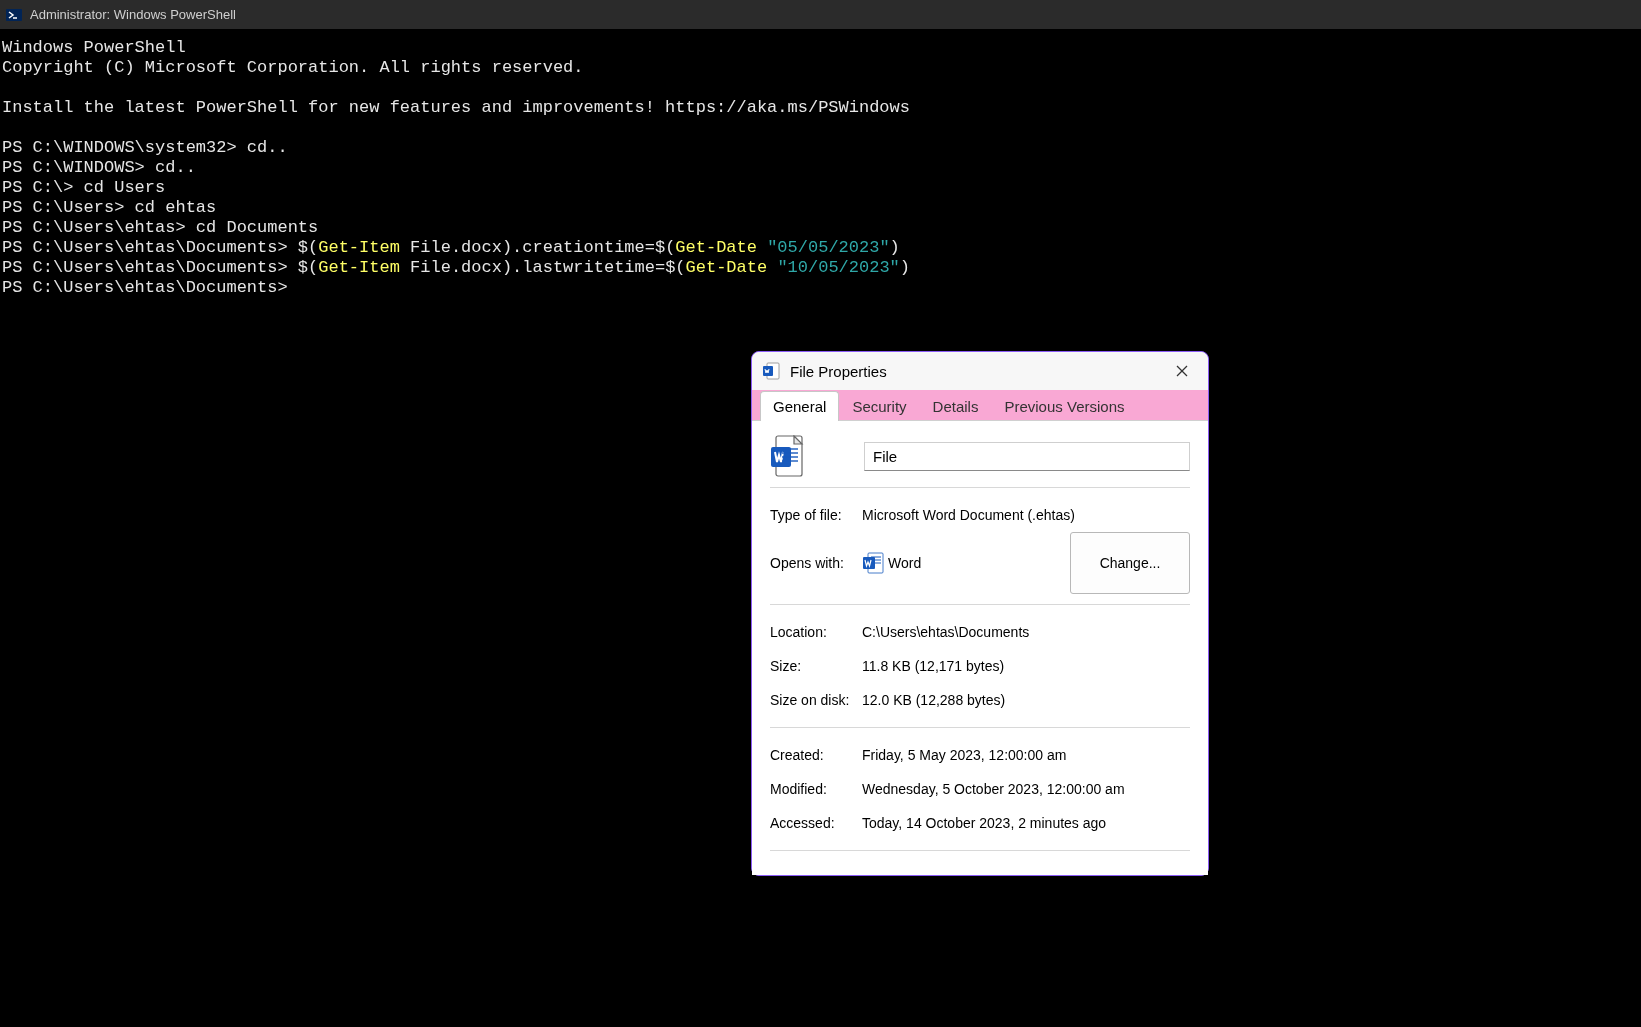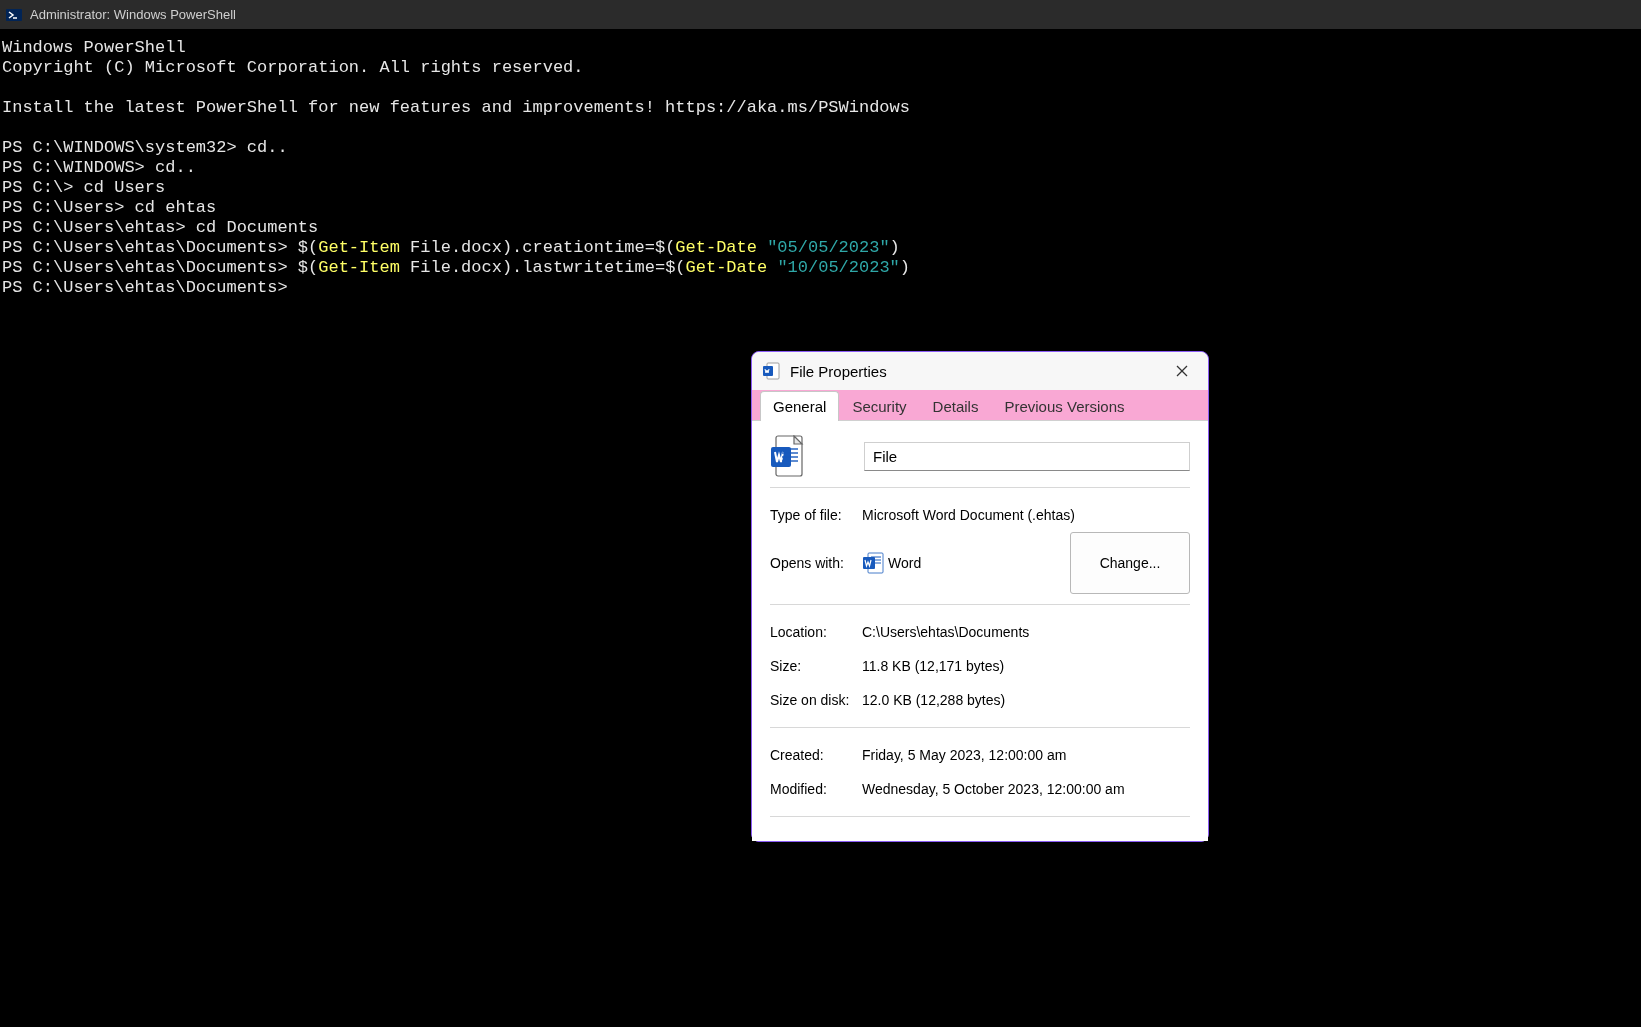--- a/index.html
+++ b/index.html
@@ -263,18 +263,22 @@
     <div class="sep"></div>
 
     <div class="row">
       <span class="label">Created:</span>
       <span class="value">Friday, 5 May 2023, 12:00:00 am</span>
     </div>
     <div class="row">
       <span class="label">Modified:</span>
       <span class="value">Wednesday, 5 October 2023, 12:00:00 am</span>
     </div>
+    <div class="row">
+      <span class="label">Accessed:</span>
+      <span class="value">Today, 14 October 2023, 2 minutes ago</span>
+    </div>
 
     <div class="sep"></div>
 
 
   </div>
 </div>
 
 </body></html>

